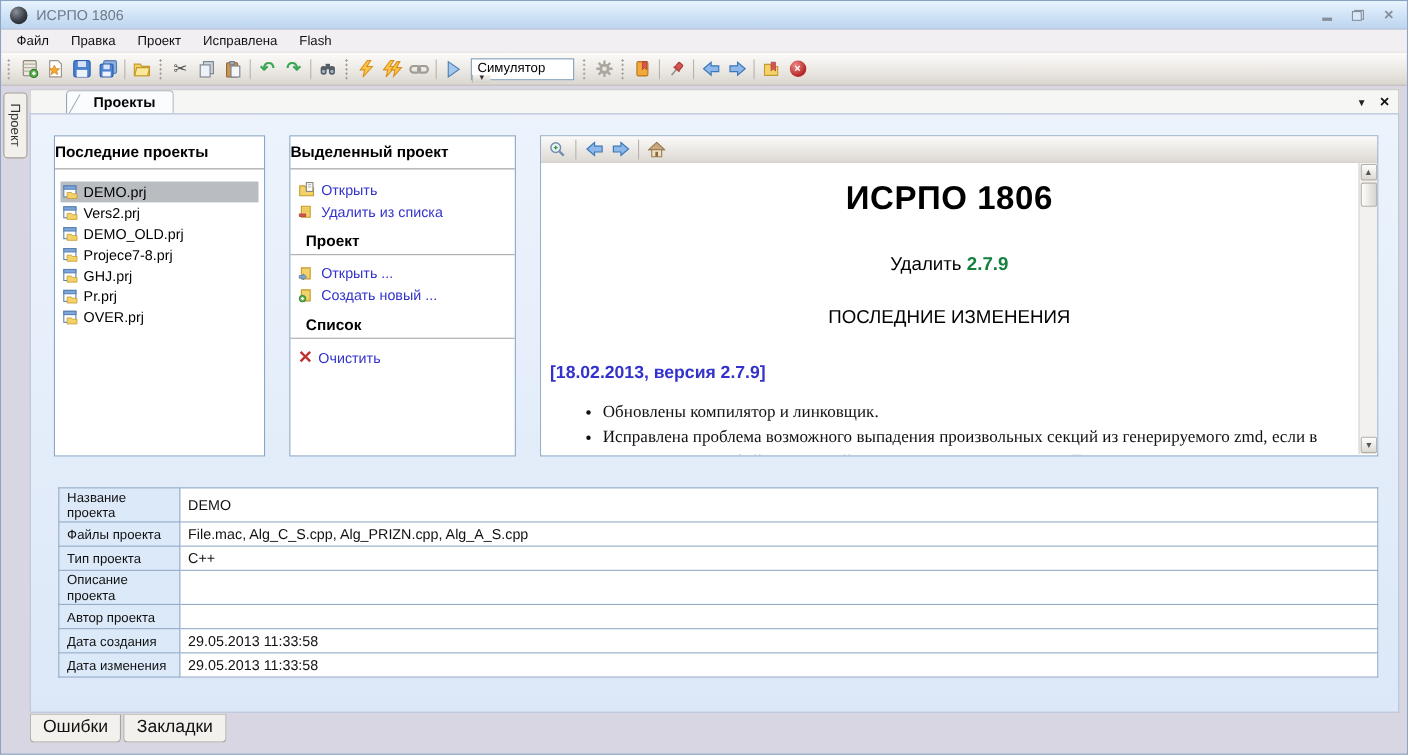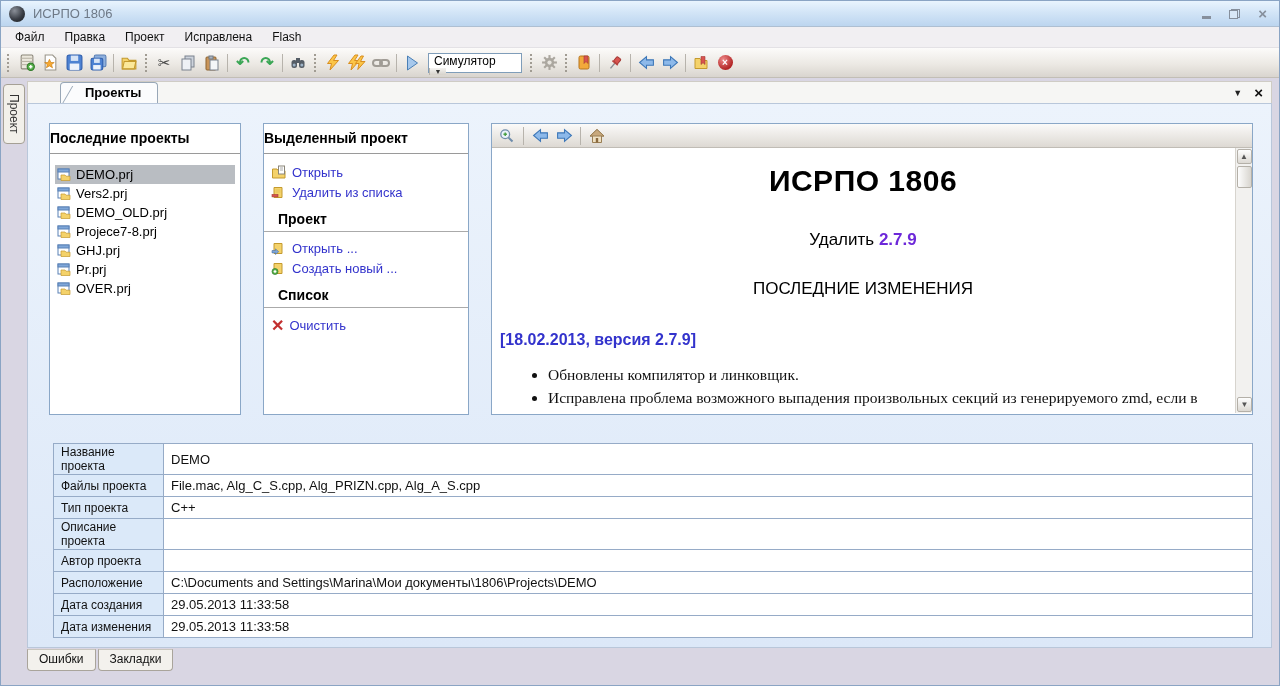--- a/index.html
+++ b/index.html
@@ -61,39 +61,39 @@
   .red-x { color:#c23030; font-size:16px; font-weight:bold; line-height:12px; }
 
   
   .p-viewer { left:463px; top:19px; width:762px; height:292px; }
   .vtoolbar { height:24px; background:linear-gradient(#fbfaf9,#ddd9d3); border-bottom:1px solid #c0bcb5; display:flex; align-items:center; padding-left:4px; gap:2px; }
   .vbtn { width:22px; height:20px; display:flex; align-items:center; justify-content:center; }
   .vcontent { position:relative; height:265px; background:#fff; overflow:hidden; }
   .vtext { padding:0 26px 0 8px; }
   .vh1 { font-size:30px; font-weight:bold; text-align:center; margin-top:16px; letter-spacing:0.5px; }
   .vversion { text-align:center; font-size:17px; margin-top:32px; }
-  .vversion .vred { color:#6d28d9; font-weight:bold; }
+  .vversion .vred { color:#15803d; font-weight:bold; }
   .vsub { text-align:center; font-size:17px; margin-top:29px; }
   .ventry { font-family:Liberation Sans, sans-serif; font-weight:bold; font-size:16px; color:#3333cc; margin-top:32px; }
   .vbullets { font-family:"Liberation Serif", serif; font-size:15.5px; margin:15px 0 0 0; padding-left:48px; line-height:1.38; color:#111; }
   .vbullets li { margin-bottom:2px; }
   .vscroll { position:absolute; right:0; top:0; width:17px; height:100%; background:#f2f1ef; border-left:1px solid #d7d4ce; }
   .sbtn { width:15px; height:15px; margin:1px auto 0; background:linear-gradient(#fdfdfd,#dcd9d3); border:1px solid #b4b0a8; border-radius:2px; font-size:8px; color:#555; display:flex; align-items:center; justify-content:center; }
   .sthumb { width:15px; height:22px; margin:2px auto 0; background:linear-gradient(90deg,#fdfdfd,#d8d5cf); border:1px solid #b4b0a8; border-radius:2px; }
   .sbtn.down { position:absolute; bottom:1px; left:0; margin:0 0 0 1px; }
 
   
   .props { position:absolute; left:25px; top:339px; width:1200px; border-collapse:collapse; }
   .props td { border:1px solid #96abc7; height:22px; padding:1px 7px; font-size:13px; color:#111; }
   .props td.lbl { background:#dbe9f9; width:110px; font-size:12px; }
   .props td.val { background:#fff; }
 
   
   .btabs { position:absolute; top:568px; left:0; display:flex; }
-  .btab { background:#f3f1ed; border:1px solid #a9a49b; border-top:1px solid #cac6be; border-radius:0 0 4px 4px; padding:2px 11px 4px; font-size:12px; margin-right:2px; color:#111; }
+  .btab { background:#f3f1ed; border:1px solid #a9a49b; border-top:1px solid #cac6be; border-radius:0 0 4px 4px; padding:2px 11px 4px; font-size:16px; margin-right:2px; color:#111; }
 
   svg { display:block; }
 </style>
 </head>
 <body>
 
 <div class="window">
 
   <div class="titlebar">
     <div class="app-icon"></div>
@@ -475,24 +475,20 @@
           </tr>
           <tr>
             <td class="lbl">Описание проекта</td>
             <td class="val"></td>
           </tr>
           <tr>
             <td class="lbl">Автор проекта</td>
             <td class="val"></td>
           </tr>
           <tr>
-            <td class="lbl">Расположение</td>
-            <td class="val">C:\Documents and Settings\Marina\Мои документы\1806\Projects\DEMO</td>
-          </tr>
-          <tr>
             <td class="lbl">Дата создания</td>
             <td class="val">29.05.2013 11:33:58</td>
           </tr>
           <tr>
             <td class="lbl">Дата изменения</td>
             <td class="val">29.05.2013 11:33:58</td>
           </tr>
         </tbody>
           </table>
       </div>

